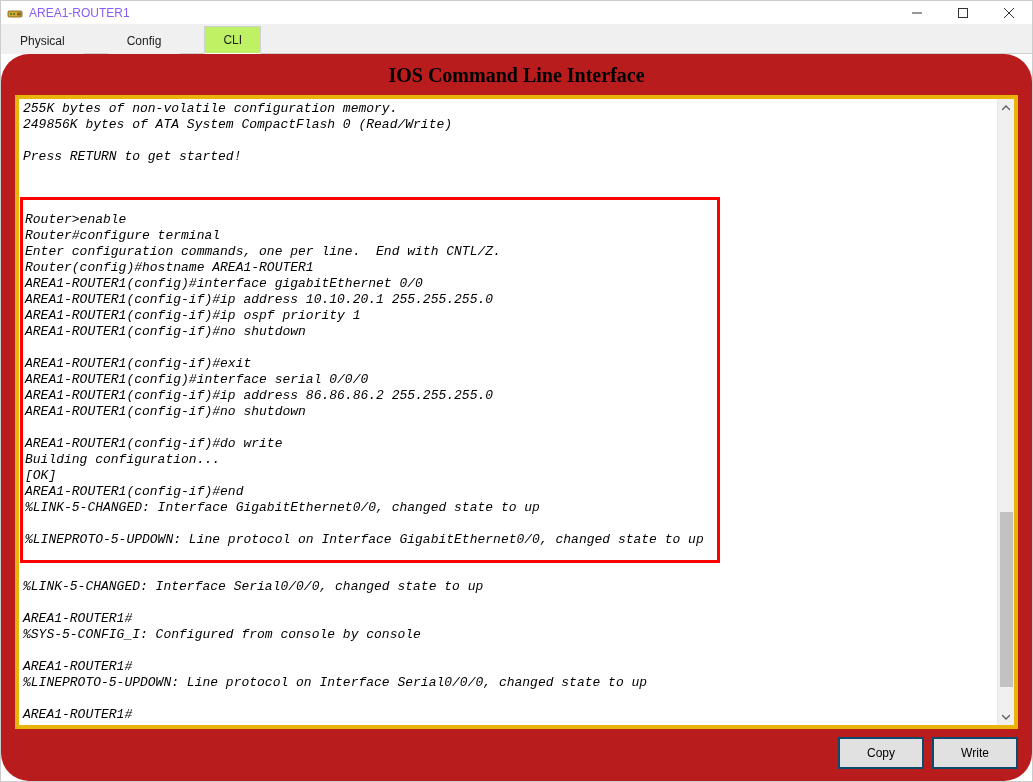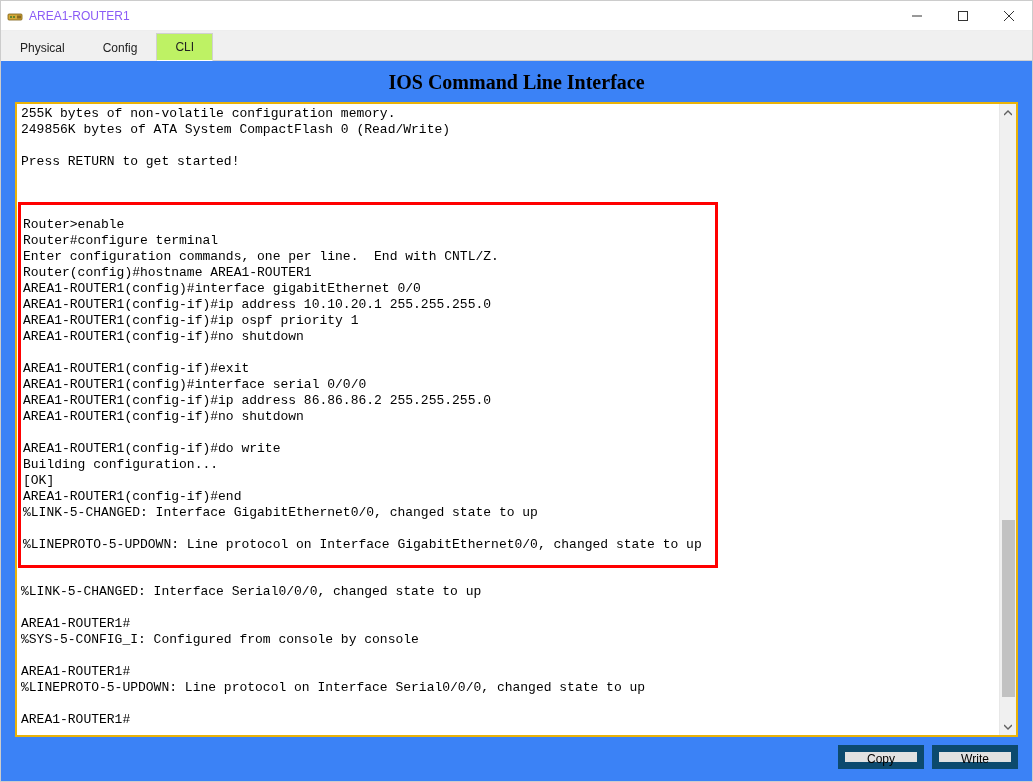--- a/index.html
+++ b/index.html
@@ -44,20 +44,21 @@
   }
   .win-btn svg { stroke: #333; }
   .win-btn.close svg { stroke: #333; }
 
   .tab-strip {
     height: 30px;
     background: #f0f0f0;
     display: flex; align-items: flex-end;
     border-bottom: 1px solid #d0d0d0;
     padding-left: 0px;
+    gap: 24px;
   }
   .tab {
     padding: 6px 18px 6px 18px;
     font-size: 12px;
     color: #222;
     border: 1px solid transparent;
     border-bottom: none;
     position: relative;
     top: 1px;
     background: #f0f0f0;
@@ -66,37 +67,39 @@
   .tab.active {
     background: #bef264;
     border: 1px solid #d0d0d0;
     border-bottom: 1px solid #ffffff;
   }
 
   .content {
     flex: 1;
     display: flex; flex-direction: column;
     padding: 4px 14px 12px 14px;
-    background: #3b82f6;
+    background: #b91c1c;
+    border-radius: 28px;
   }
   .cli-heading {
     text-align: center;
     font-family: Georgia, "Times New Roman", serif;
     font-size: 20px;
     font-weight: bold;
     color: #000;
     padding: 6px 0 8px 0;
   }
   .terminal-wrap {
     flex: 1;
     display: flex;
-    border: 2px solid #eab308;
+    border: 4px solid #eab308;
     background: #ffffff;
     overflow: hidden;
     position: relative;
+    font-style: italic;
   }
   .terminal {
     flex: 1;
     padding: 2px 4px;
     font-family: Consolas, "Courier New", monospace;
     font-size: 13px;
     line-height: 16px;
     white-space: pre;
     overflow: hidden;
     color: #000;
@@ -126,23 +129,23 @@
     position: absolute; left: 2px; width: 13px;
     background: #c2c2c2;
   }
   .button-row {
     display: flex; justify-content: flex-end;
     gap: 8px;
     padding-top: 8px;
   }
   .ui-btn {
     min-width: 86px;
-    height: 24px;
+    height: 32px;
     background: #e1e1e1;
-    border: 7px solid #0c4a6e;
+    border: 2px solid #0c4a6e;
     font-size: 12px;
     font-family: inherit;
     cursor: default;
     padding: 0 8px;
   }
 </style>
 </head>
 <body>
 
 <div class="window">

